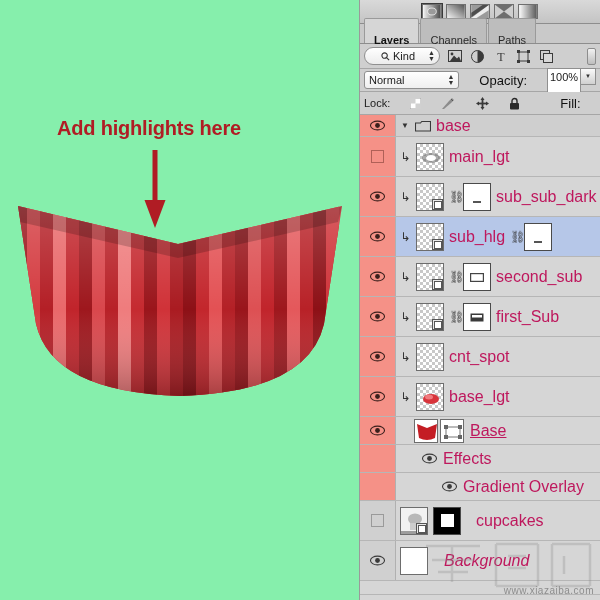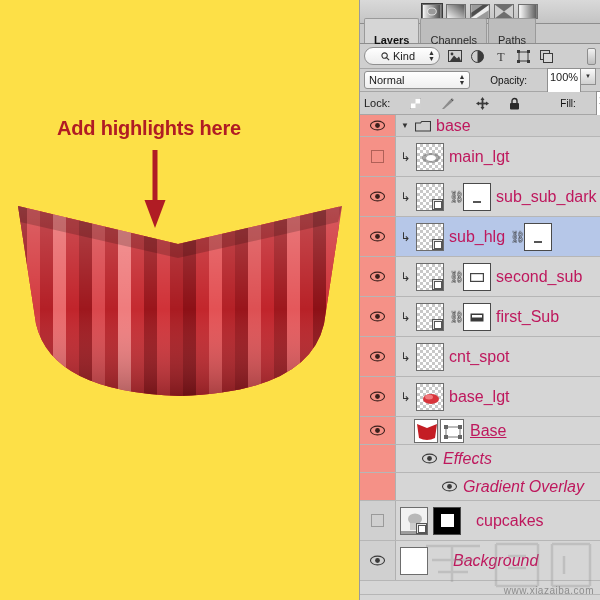--- a/index.html
+++ b/index.html
@@ -8,21 +8,21 @@
     width:600px; height:600px; overflow:hidden;
     font-family:"Liberation Sans", sans-serif;
     background:#ffffff;
     -webkit-font-smoothing:antialiased;
   }
   .app { position:relative; width:600px; height:600px; display:flex; }
 
   
   .canvas-area {
     position:relative; width:360px; height:600px;
-    background:#fde047; overflow:hidden;
+    background:#86efac; overflow:hidden;
     border-right:1px solid #9a9a9a;
   }
   .annot-text {
     position:absolute; left:57px; top:117px;
     font-size:20px; font-weight:bold; color:#b01c24;
     letter-spacing:-0.2px; white-space:nowrap;
   }
   .annot-arrow { position:absolute; left:142px; top:150px; width:26px; height:78px; }
 
   .cupcake-wrap { position:absolute; left:8px; top:196px; width:344px; height:206px; }
@@ -68,21 +68,21 @@
 
   .mode-row, .lock-row {
     height:23px; background:#cfcfcf; border-bottom:1px solid #a6a6a6;
     display:flex; align-items:center; padding:0 4px; gap:20px;
   }
   .blend-select {
     width:118px; height:18px; background:linear-gradient(#fff,#efefef);
     border:1px solid #8f8f8f; border-radius:3px; display:flex; align-items:center;
     padding:0 4px; position:relative; font-size:11px;
   }
-  .lbl-opacity, .lbl-fill { font-size:10px; color:#111; }
+  .lbl-opacity, .lbl-fill { font-size:13px; color:#111; }
   .num-field {
     width:34px; height:25px; background:#fff; border:1px solid #8f8f8f;
     font-size:11px; text-align:center; line-height:16px;
   }
   .num-arrow {
     width:15px; height:17px; background:linear-gradient(#fafafa,#d0d0d0);
     border:1px solid #8f8f8f; border-left:none; display:flex;
     align-items:center; justify-content:center; font-size:6px; color:#333;
   }
   .lock-ico { width:16px; height:16px; display:flex; align-items:center; justify-content:center; }
@@ -142,21 +142,21 @@
   .mask-thumb.blackmask { background:#000; align-items:center; }
   .mask-thumb.blackmask .msq { width:13px; height:13px; background:#fff; }
   .link-ico { width:9px; color:#333; font-size:12px; line-height:1; flex:0 0 9px; text-align:center;}
   .lname { font-size:16px; color:#be185d; white-space:nowrap; }
   .lname.ital { font-style:italic; }
   .lname.under { text-decoration:underline; }
 
   .grp-caret { width:10px; font-size:8px; color:#333; text-align:center; }
   .folder { width:16px; height:12px; position:relative; flex:0 0 16px; }
 
-  .fx-row { display:flex; align-items:center; height:28px; background:#d6d6d6; border-bottom:1px solid #b6b6b6;font-style:italic;}
+  .fx-row { display:flex; align-items:center; height:28px; background:#d6d6d6; border-bottom:1px solid #b6b6b6;}
   .fx-row .eye-col.tinted { background:#f59187; }
   .fx-indent1 { padding-left:26px; display:flex; align-items:center; gap:6px; }
   .fx-indent2 { padding-left:46px; display:flex; align-items:center; gap:6px; }
   .watermark {
     position:absolute; right:2px; bottom:2px; width:180px; height:62px;
     opacity:0.30; pointer-events:none;
   }
   .wm-url {
     position:absolute; right:6px; bottom:4px; font-size:10px; color:#8d8d8d;
     letter-spacing:0.5px; font-family:"Liberation Sans", sans-serif;
@@ -615,21 +615,21 @@
 
       <div class="row h40 plain">
         <div class="eye-col gray">
           <svg class="eye" viewBox="0 0 15 11">
             <ellipse cx="7.5" cy="5.5" rx="7" ry="4.4" fill="none" stroke="#3a3a3a" stroke-width="1.1"></ellipse>
             <circle cx="7.5" cy="5.5" r="2.4" fill="#3a3a3a"></circle>
           </svg>
         </div>
         <div class="row-body">
           <span class="thumb" style="background:#fff;"></span>
-          <span class="lname ital" style="margin-left:20px;">Background</span>
+          <span class="lname ital" style="margin-left:11px;">Background</span>
         </div>
       </div>
 
       <div class="list-tail"></div>
 
       <svg class="watermark" viewBox="0 0 180 62">
         <g fill="none" stroke="#8d8d8d" stroke-width="2.5">
           <path d="M8,10 H62 M34,10 V46 M14,24 H56 M20,36 H50"></path>
           <path d="M78,8 V50 M78,8 H120 M120,8 V50 M78,50 H120 M90,20 H108 M90,32 H108"></path>
           <path d="M134,8 V50 M134,8 H172 M172,8 V50 M134,50 H172 M146,20 V38"></path>

